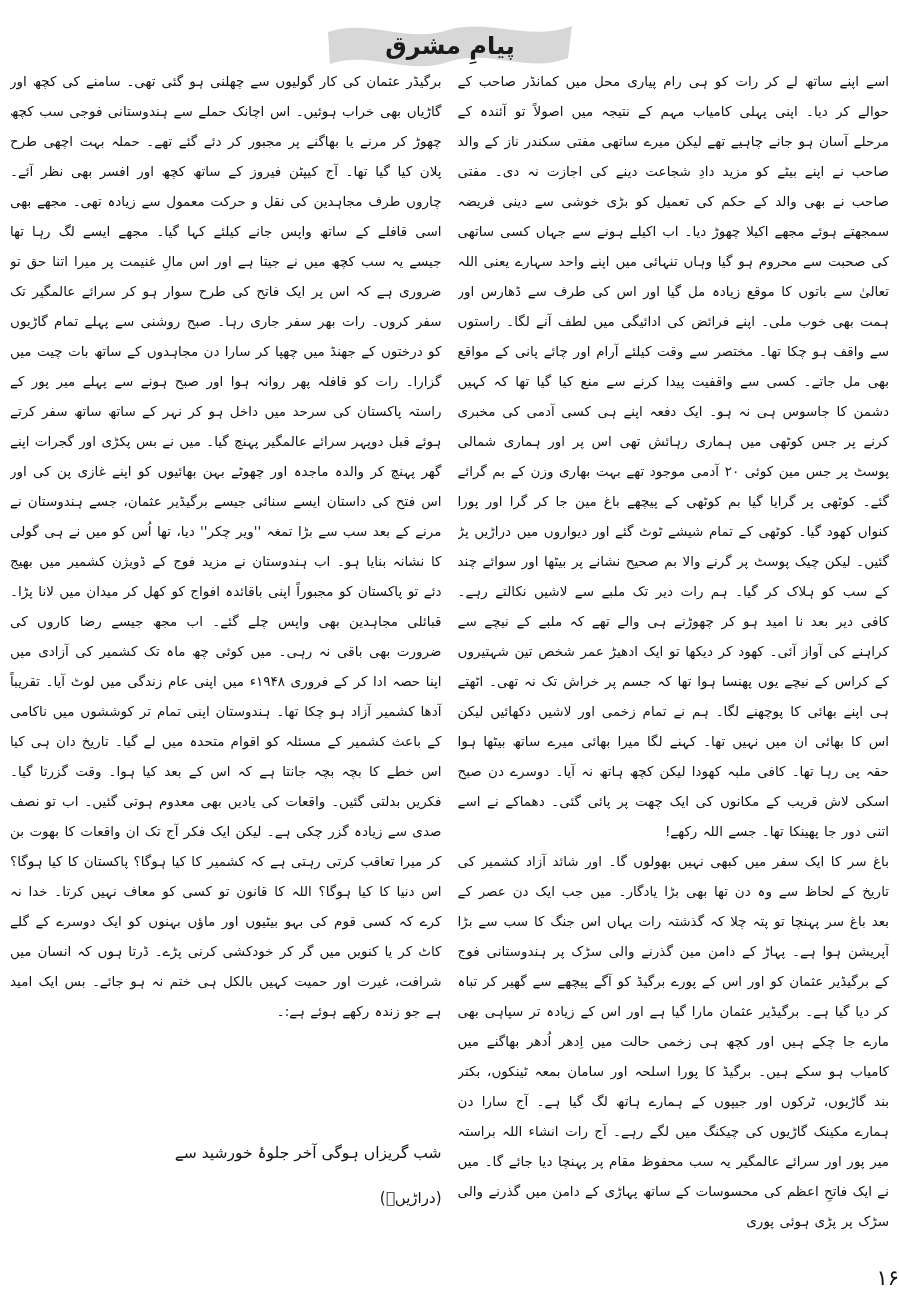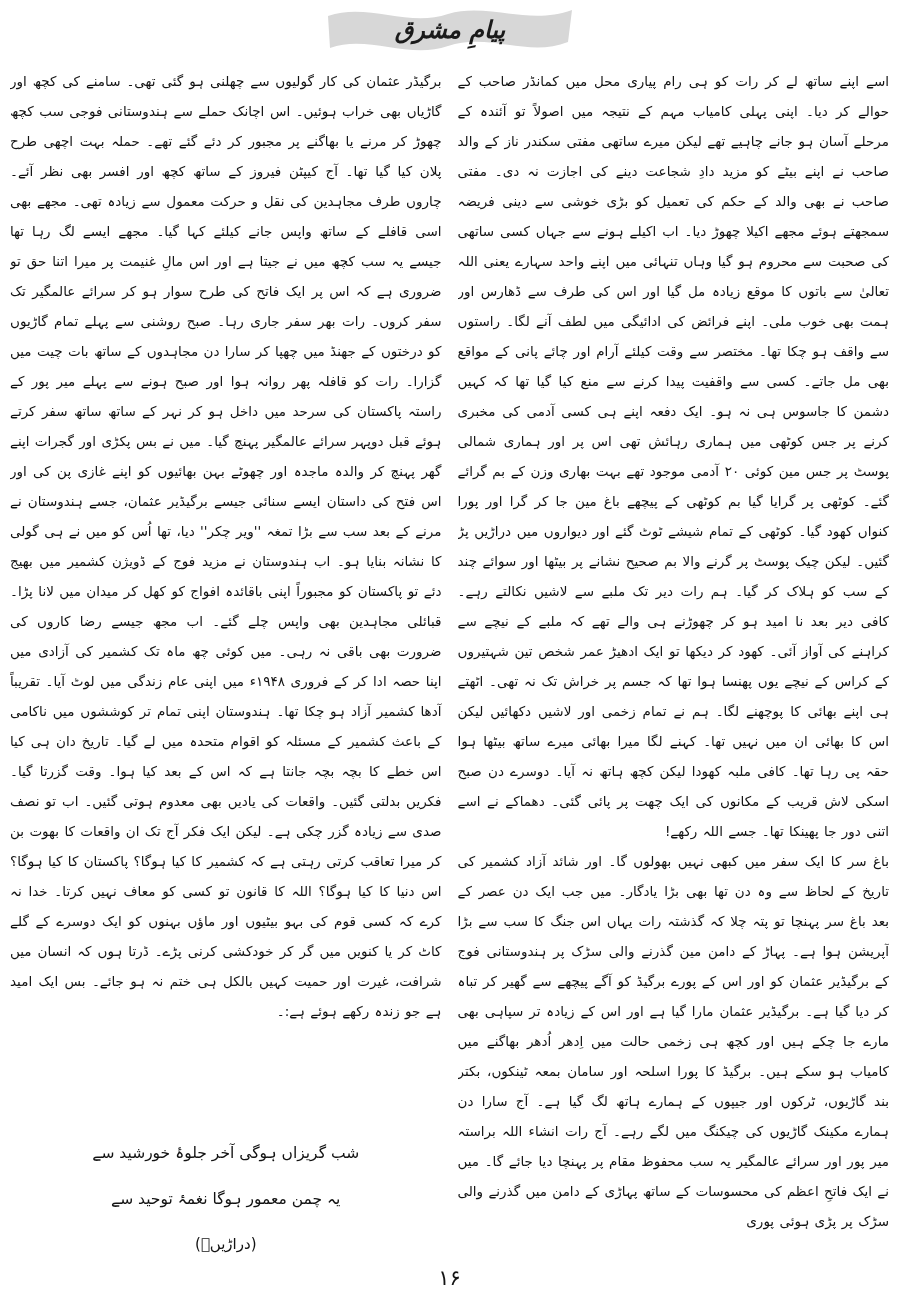--- a/index.html
+++ b/index.html
@@ -7,22 +7,22 @@
     position:relative;
     width:899px;height:1300px;
     margin:0 auto;
     background:#ffffff;
     direction:rtl;
     font-family:"DejaVu Sans",sans-serif;
     color:#121212;
     overflow:hidden;
   }
   .banner{
-    position:absolute;top:0;left:50%;transform:translateX(-50%);
-    width:256px;height:60px;font-style:italic;
+    position:absolute;top:16px;left:50%;transform:translateX(-50%);
+    width:256px;height:60px;
   }
   .banner svg{display:block;width:100%;height:100%;}
   .banner text{
     font-family:"DejaVu Sans",sans-serif;
     font-size:24px;font-weight:bold;fill:#1a1a1a;
   }
   .columns{
     position:absolute;top:66px;right:10px;left:10px;
     display:flex;gap:16px;direction:rtl;
   }
@@ -33,35 +33,34 @@
   .para{
     direction:rtl;
     text-align:justify;
     font-size:13.5px;
     line-height:30px;
     word-spacing:1px;
     margin:0;
   }
   .poem{
     margin-top:18px;
-    text-align:center;
     direction:rtl;
   }
   .poem-line{
     font-size:15.5px;
     line-height:46px;
     white-space:nowrap;
   }
   .poem-attrib{
     font-size:15px;
     line-height:44px;
   }
   .page-number{
     position:absolute;bottom:10px;left:0;right:0;
-    text-align:center;
+    text-align:right;
     font-size:21px;
     color:#141414;
     letter-spacing:6px;
   }
 </style>
 </head>
 <body>
 
 <div class="page">
 
@@ -80,21 +79,20 @@
         <p class="para">باغ سر کا ایک سفر میں کبھی نہیں بھولوں گا۔ اور شائد آزاد کشمیر کی تاریخ کے لحاظ سے وہ دن تھا بھی بڑا یادگار۔ میں جب ایک دن عصر کے بعد باغ سر پہنچا تو پتہ چلا کہ گذشتہ رات یہاں اس جنگ کا سب سے بڑا آپریشن ہوا ہے۔ پہاڑ کے دامن مین گذرنے والی سڑک پر ہندوستانی فوج کے برگیڈیر عثمان کو اور اس کے پورے برگیڈ کو آگے پیچھے سے گھیر کر تباہ کر دیا گیا ہے۔ برگیڈیر عثمان مارا گیا ہے اور اس کے زیادہ تر سپاہی بھی مارے جا چکے ہیں اور کچھ ہی زخمی حالت میں اِدھر اُدھر بھاگنے میں کامیاب ہو سکے ہیں۔ برگیڈ کا پورا اسلحہ اور سامان بمعہ ٹینکوں، بکتر بند گاڑیوں، ٹرکوں اور جیپوں کے ہمارے ہاتھ لگ گیا ہے۔ آج سارا دن ہمارے مکینک گاڑیوں کی چیکنگ میں لگے رہے۔ آج رات انشاء اللہ براستہ میر پور اور سرائے عالمگیر یہ سب محفوظ مقام پر پہنچا دیا جائے گا۔ میں نے ایک فاتحِ اعظم کی محسوسات کے ساتھ پہاڑی کے دامن میں گذرنے والی سڑک پر پڑی ہوئی پوری</p>
       </div>
     </div>
 
     <div class="col col-second">
       <div class="col-body">
         <p class="para">برگیڈر عثمان کی کار گولیوں سے چھلنی ہو گئی تھی۔ سامنے کی کچھ اور گاڑیاں بھی خراب ہوئیں۔ اس اچانک حملے سے ہندوستانی فوجی سب کچھ چھوڑ کر مرنے یا بھاگنے پر مجبور کر دئے گئے تھے۔ حملہ بہت اچھی طرح پلان کیا گیا تھا۔ آج کیپٹن فیروز کے ساتھ کچھ اور افسر بھی نظر آئے۔ چاروں طرف مجاہدین کی نقل و حرکت معمول سے زیادہ تھی۔ مجھے بھی اسی قافلے کے ساتھ واپس جانے کیلئے کہا گیا۔ مجھے ایسے لگ رہا تھا جیسے یہ سب کچھ میں نے جیتا ہے اور اس مالِ غنیمت پر میرا اتنا حق تو ضروری ہے کہ اس پر ایک فاتح کی طرح سوار ہو کر سرائے عالمگیر تک سفر کروں۔ رات بھر سفر جاری رہا۔ صبح روشنی سے پہلے تمام گاڑیوں کو درختوں کے جھنڈ میں چھپا کر سارا دن مجاہدوں کے ساتھ بات چیت میں گزارا۔ رات کو قافلہ پھر روانہ ہوا اور صبح ہونے سے پہلے میر پور کے راستہ پاکستان کی سرحد میں داخل ہو کر نہر کے ساتھ ساتھ سفر کرتے ہوئے قبل دوپہر سرائے عالمگیر پہنچ گیا۔ میں نے بس پکڑی اور گجرات اپنے گھر پہنچ کر والدہ ماجدہ اور چھوٹے بہن بھائیوں کو اپنے غازی پن کی اور اس فتح کی داستان ایسے سنائی جیسے برگیڈیر عثمان، جسے ہندوستان نے مرنے کے بعد سب سے بڑا تمغہ ''ویر چکر'' دیا، تھا اُس کو میں نے ہی گولی کا نشانہ بنایا ہو۔ اب ہندوستان نے مزید فوج کے ڈویژن کشمیر میں بھیج دئے تو پاکستان کو مجبوراً اپنی باقائدہ افواج کو کھل کر میدان میں لانا پڑا۔ قبائلی مجاہدین بھی واپس چلے گئے۔ اب مجھ جیسے رضا کاروں کی ضرورت بھی باقی نہ رہی۔ میں کوئی چھ ماہ تک کشمیر کی آزادی میں اپنا حصہ ادا کر کے فروری ۱۹۴۸ء میں اپنی عام زندگی میں لوٹ آیا۔ تقریباً آدھا کشمیر آزاد ہو چکا تھا۔ ہندوستان اپنی تمام تر کوششوں میں ناکامی کے باعث کشمیر کے مسئلہ کو اقوام متحدہ میں لے گیا۔ تاریخ دان ہی کیا اس خطے کا بچہ بچہ جانتا ہے کہ اس کے بعد کیا ہوا۔ وقت گزرتا گیا۔ فکریں بدلتی گئیں۔ واقعات کی یادیں بھی معدوم ہوتی گئیں۔ اب تو نصف صدی سے زیادہ گزر چکی ہے۔ لیکن ایک فکر آج تک ان واقعات کا بھوت بن کر میرا تعاقب کرتی رہتی ہے کہ کشمیر کا کیا ہوگا؟ پاکستان کا کیا ہوگا؟ اس دنیا کا کیا ہوگا؟ اللہ کا قانون تو کسی کو معاف نہیں کرتا۔ خدا نہ کرے کہ کسی قوم کی بہو بیٹیوں اور ماؤں بہنوں کو ایک دوسرے کے گلے کاٹ کر یا کنویں میں گر کر خودکشی کرنی پڑے۔ ڈرتا ہوں کہ انسان میں شرافت، غیرت اور حمیت کہیں بالکل ہی ختم نہ ہو جائے۔ بس ایک امید ہے جو زندہ رکھے ہوئے ہے:۔</p>
       </div>
       <div class="poem">
         <div class="poem-line">شب گریزاں ہوگی آخر جلوۂ خورشید سے</div>
-        <div class="poem-line">یہ چمن معمور ہوگا نغمۂ توحید سے</div>
         <div class="poem-attrib">(دراڑیںؒ)</div>
       </div>
     </div>
 
   </div>
 
   <div class="page-number">۱۶</div>
 
 </div>
 

